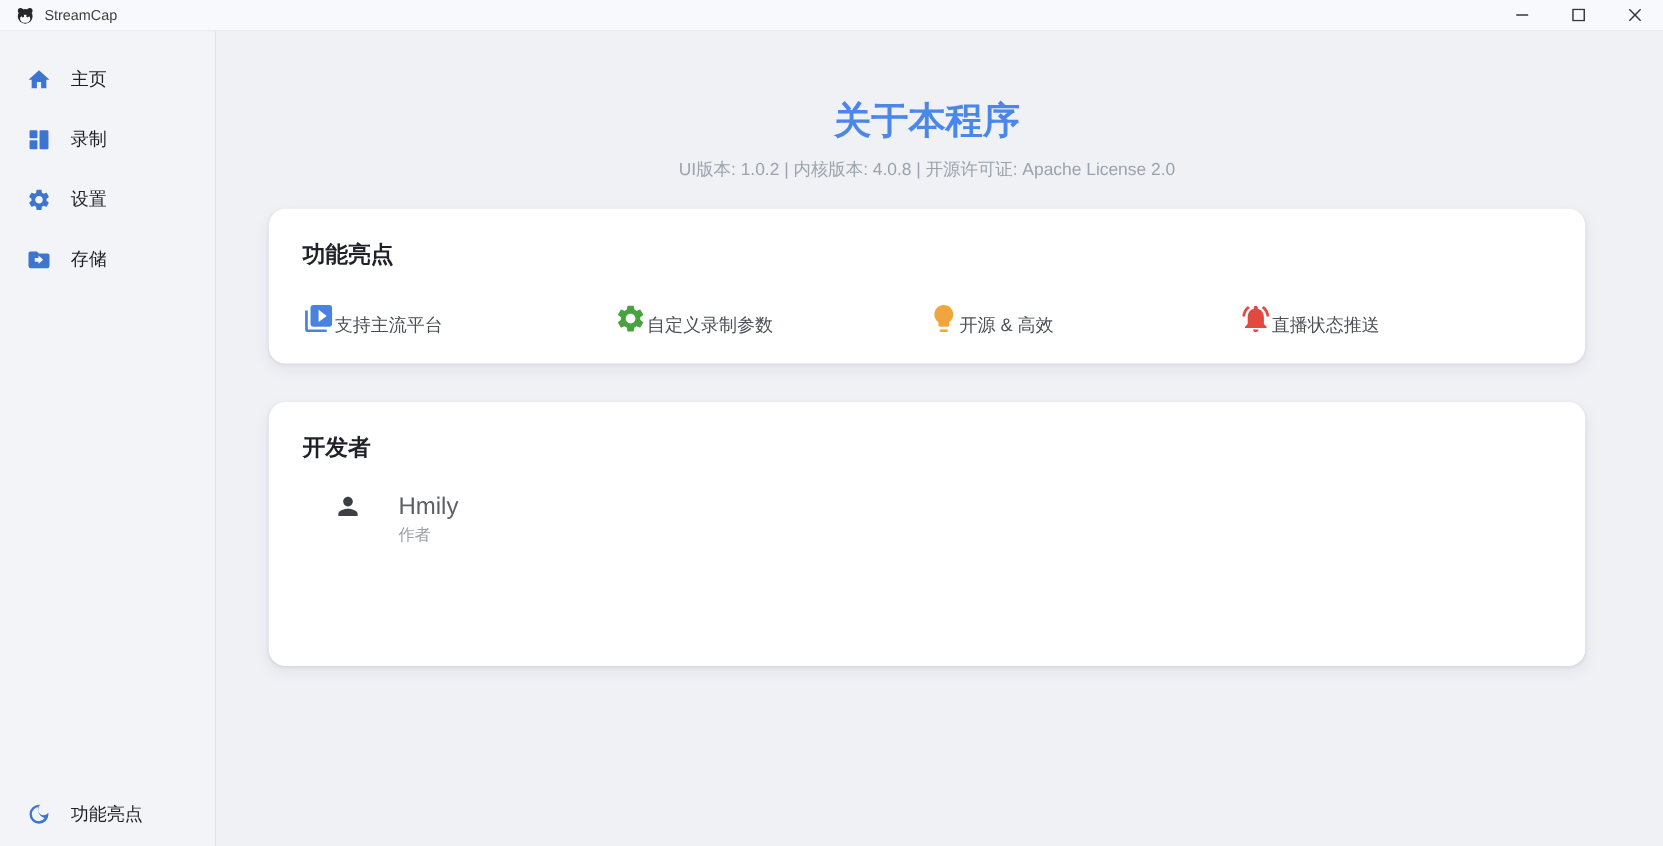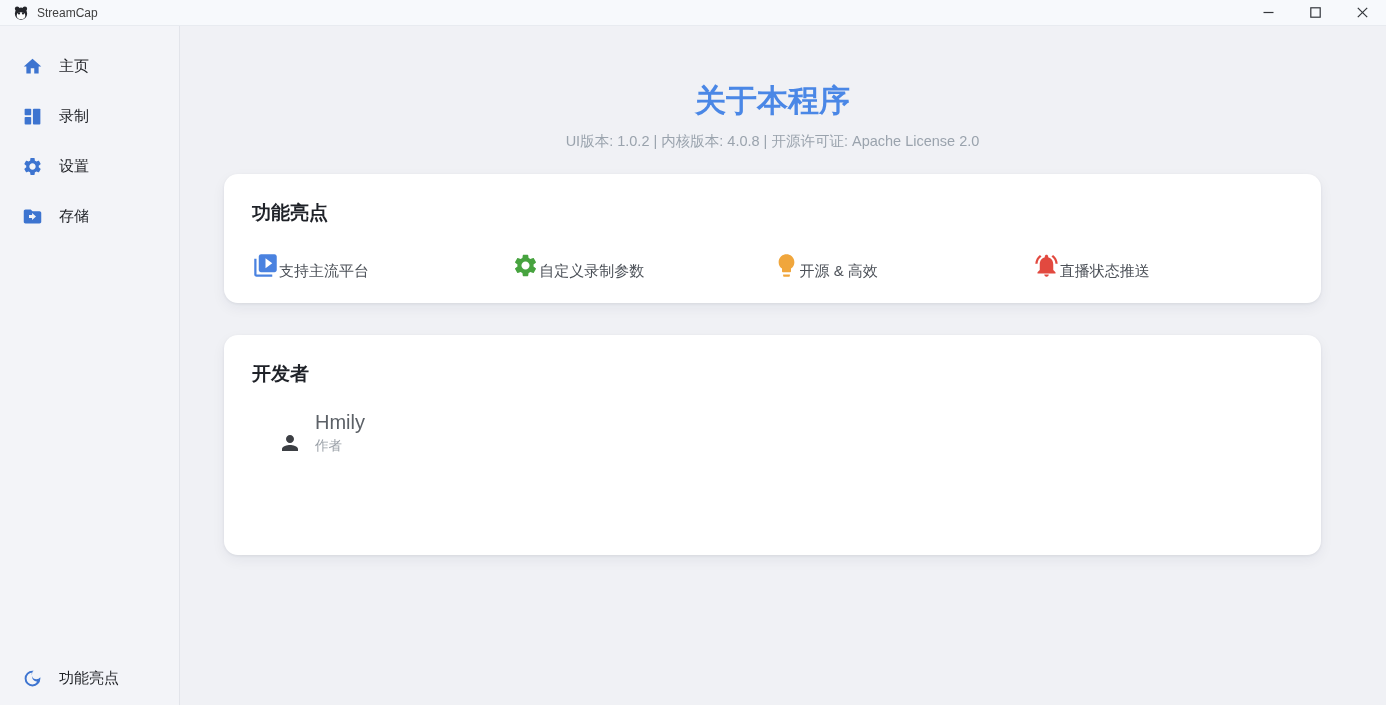--- a/index.html
+++ b/index.html
@@ -56,21 +56,21 @@
   .features-row { display:flex; margin-top:24px; }
   .feature { flex:1; display:flex; align-items:center; }
   .feature .ficon svg { width:27px; height:27px; display:block; }
   .feature .flabel { margin-top:13px; font-size:15px; color:#4c5158; }
   .fi-platform svg { fill:#4a82e0; }
   .fi-params  svg { fill:#47a33f; }
   .fi-open    svg { fill:#f0a63c; }
   .fi-trans   svg { fill:#8e35b8; }
   .fi-push    svg { fill:#e2493f; }
   .card-dev { margin-top:32px; height:220px; }
-  .dev-row { display:flex; align-items:flex-end; gap:13px; margin-top:24px; padding-left:26px; }
+  .dev-row { display:flex; align-items:flex-start; gap:30px; margin-top:24px; padding-left:26px; }
   .dev-icon svg { width:24px; height:24px; fill:#3c3f44; display:block; }
   .dev-name { font-size:20px; line-height:24px; color:#5c6167; }
   .dev-role { font-size:13.5px; color:#9ba1a8; margin-top:3px; }
 </style>
 </head>
 <body>
 
 <div>
 
   <div class="titlebar">

